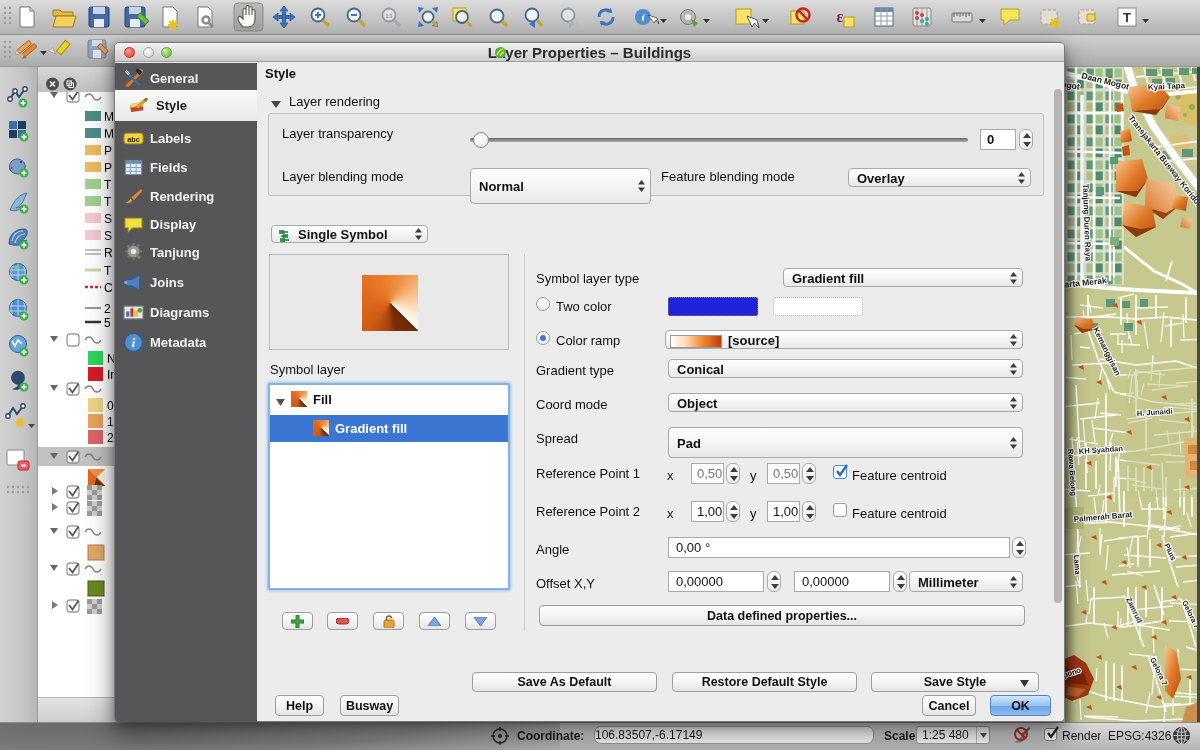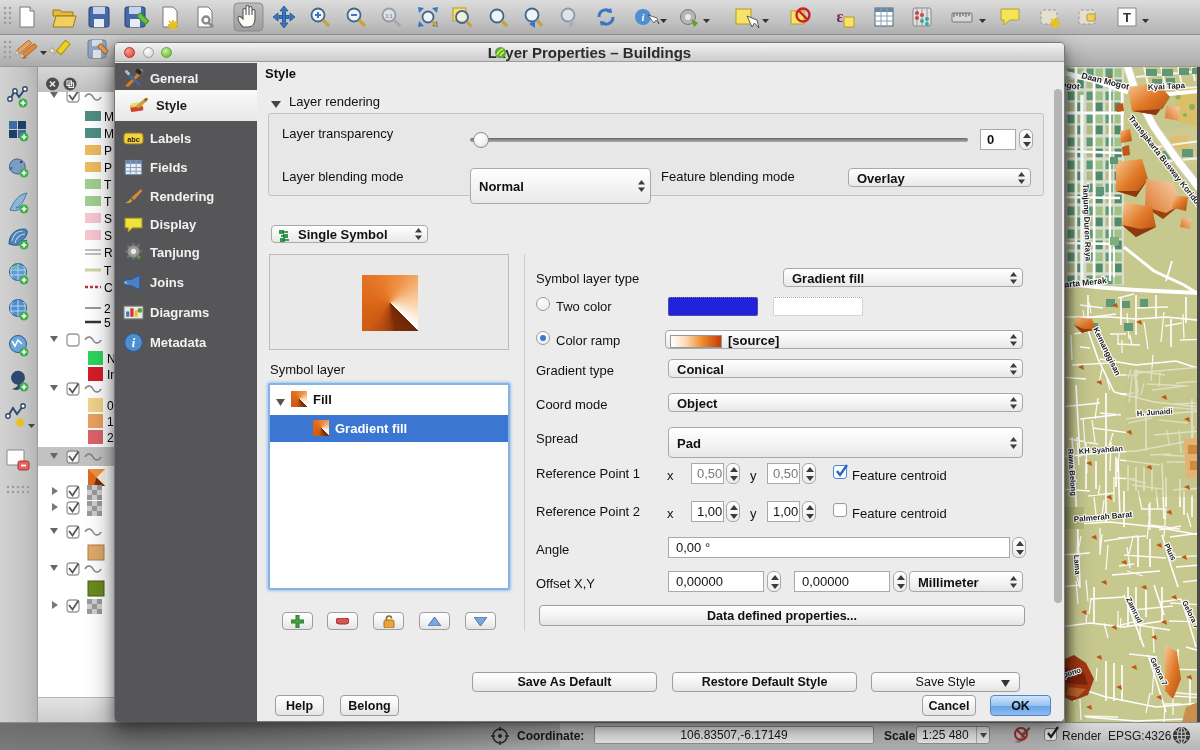--- a/index.html
+++ b/index.html
@@ -688,21 +688,21 @@
   <div class="abs" style="left:1065px;top:67px;width:12px;height:655px;background:linear-gradient(90deg,rgba(0,0,0,.34),rgba(0,0,0,.12) 55%,rgba(0,0,0,0))"></div>
   <div class="abs" style="left:1197px;top:67px;width:3px;height:655px;background:#474747"></div>
   <div class="abs" id="status">
     <div style="position:absolute;left:0;top:0;width:560px;height:28px;background:radial-gradient(130% 220% at 12% 0%, rgba(0,0,0,.52), rgba(0,0,0,.30) 50%, rgba(0,0,0,.12) 70%, rgba(0,0,0,0) 82%);pointer-events:none;z-index:5"></div>
     <svg width="20" height="20" style="position:absolute;left:490px;top:3px">
         <circle cx="10" cy="10" r="7" fill="none" stroke="#333" stroke-width="1.5"></circle>
         <circle cx="10" cy="10" r="2" fill="#333"></circle>
         <path d="M10 1v4M10 15v4M1 10h4M15 10h4" stroke="#333" stroke-width="1.5"></path>
       </svg>
     <span style="position:absolute;left:517px;top:6px;font-weight:bold">Coordinate:</span>
-    <div style="position:absolute;left:594px;top:3px;width:280px;height:18px;background:#fbfbfb;border:1px solid #9a9a9a;border-radius:2px;text-align:center;line-height:17px">106.83507,-6.17149</div>
+    <div style="position:absolute;left:594px;top:3px;width:280px;height:18px;background:#fbfbfb;border:1px solid #9a9a9a;border-radius:7px;line-height:17px">106.83507,-6.17149</div>
     <span style="position:absolute;left:884px;top:6px;font-weight:bold">Scale</span>
     <div style="position:absolute;left:916px;top:3px;width:74px;height:18px;background:#fbfbfb;border:1px solid #9a9a9a;border-radius:3px;line-height:17px;padding-left:5px">1:25 480<span style="position:absolute;right:0;top:0;width:13px;height:16px;border-left:1px solid #bbb">
           <svg width="7" height="5" style="position:absolute;left:3px;top:6px">
             <path d="M0 0h7L3.5 5z" fill="#555"></path>
           </svg>
         </span></div>
     <svg width="20" height="20" style="position:absolute;left:1012px;top:3px">
         <path d="M2 16c4-1 6-3 8-7l3 2c-2 5-5 7-11 5z" fill="#888"></path>
         <path d="M9 8l8-7 1.5 1.5-7 8z" fill="#666"></path>
         <circle cx="9" cy="8" r="6" fill="none" stroke="#b03030" stroke-width="2"></circle>
@@ -1020,22 +1020,22 @@
               <path d="M3.5 12L0 7.5h7z" fill="#3c3c3c"></path>
             </svg></span>
         </div>
 
       <div class="btn" style="left:281px;top:542px;width:486px;height:21px;line-height:20px;font-weight:bold">Data defined properties...</div>
 
       <div style="position:absolute;left:796px;top:26px;width:8px;height:514px;border-radius:4px;background:#b5b5b5"></div>
 
       <div class="btn" style="left:214px;top:609px;width:185px;height:20px;line-height:19px;font-weight:bold">Save As Default</div>
       <div class="btn" style="left:414px;top:609px;width:185px;height:20px;line-height:19px;font-weight:bold">Restore Default Style</div>
-      <div class="btn" style="left:613px;top:609px;width:149px;height:20px;line-height:19px;font-weight:normal">Save Style<svg width="9" height="7" style="position:absolute;right:9px;top:7px">
+      <div class="btn" style="left:613px;top:609px;width:168px;height:20px;line-height:19px;font-weight:bold">Save Style<svg width="9" height="7" style="position:absolute;right:9px;top:7px">
             <path d="M0 0h9L4.5 7z" fill="#333"></path>
           </svg></div>
       <div class="btn" style="left:17px;top:632px;width:49px;height:21px;line-height:20px;font-weight:bold">Help</div>
-      <div class="btn" style="left:82px;top:632px;width:59px;height:21px;line-height:20px;font-weight:bold">Belong</div>
+      <div class="btn" style="left:82px;top:632px;width:59px;height:21px;line-height:20px;font-weight:bold">Busway</div>
       <div class="btn" style="left:664px;top:632px;width:54px;height:21px;line-height:20px;font-weight:bold">Cancel</div>
       <div class="btn" style="left:732px;top:632px;width:61px;height:21px;line-height:20px;font-weight:bold;background:linear-gradient(#cfe6fb,#97c2f0 50%,#6ba5e8 55%,#8dbcf2);border-color:#5585c0">OK</div>
     </div>
   </div>
 </div>
 
 </body></html>

